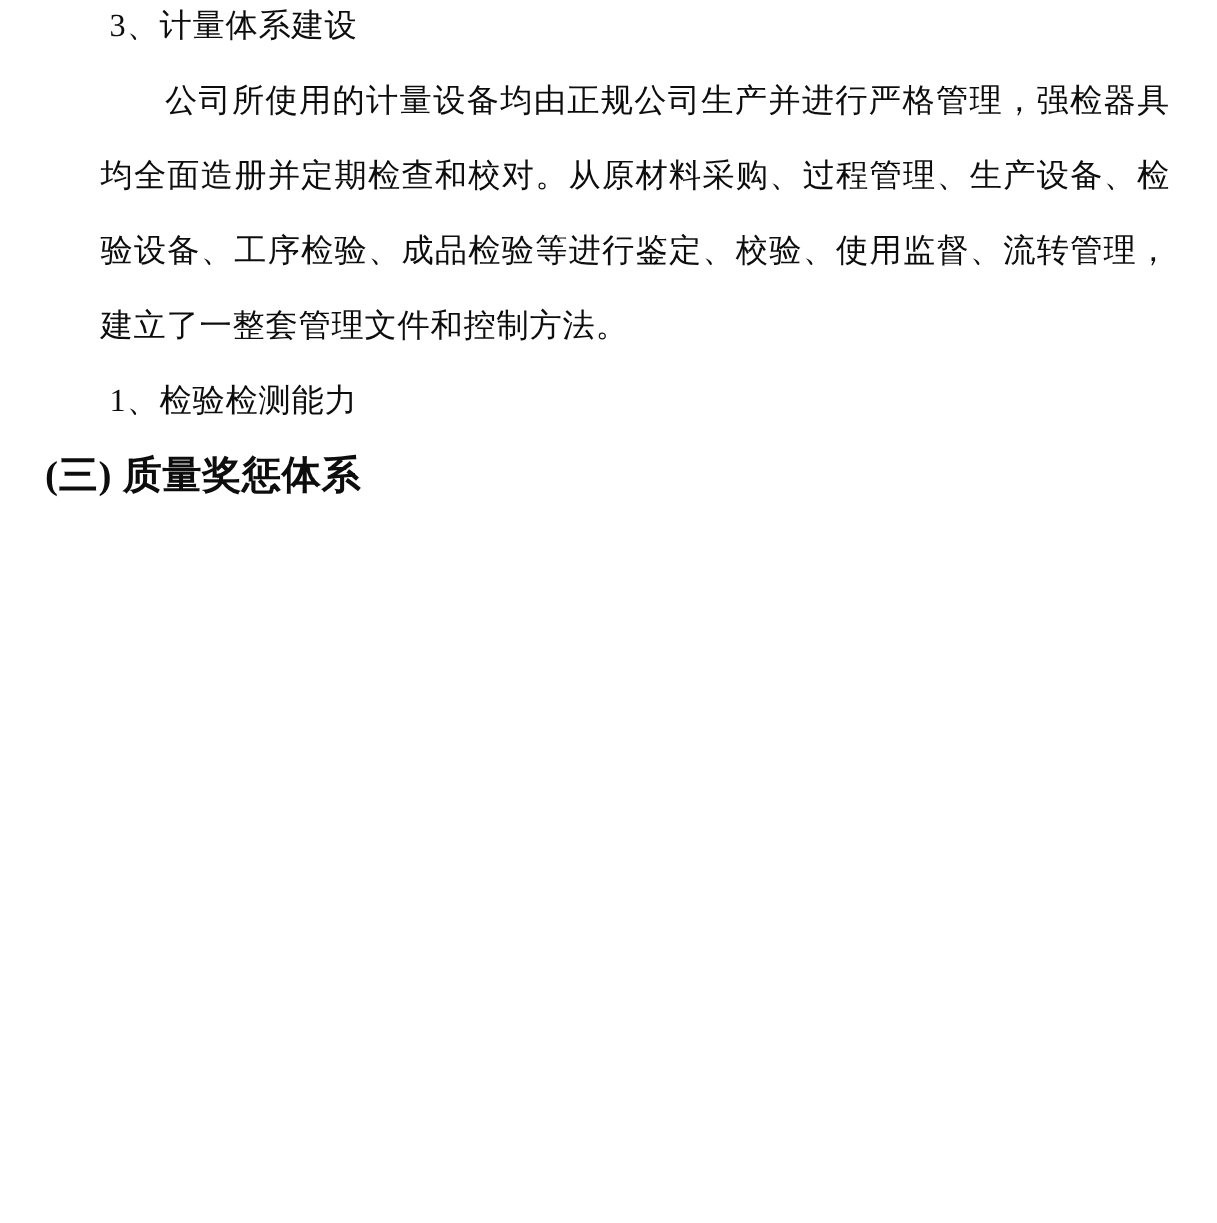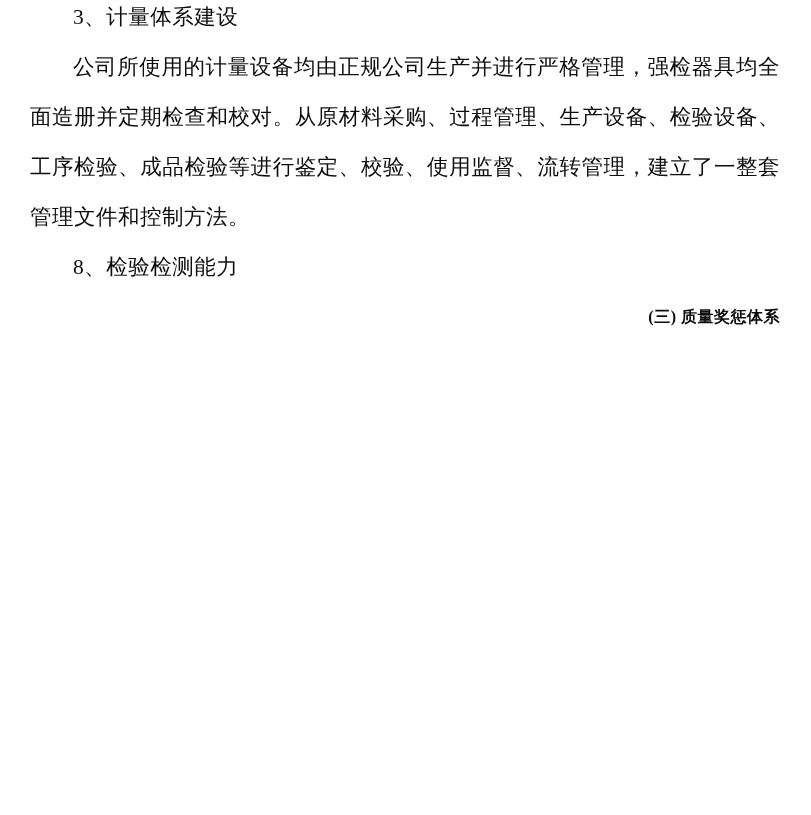--- a/index.html
+++ b/index.html
@@ -24,34 +24,35 @@
   }
   .heading-num {
     text-indent: 2em;
     font-weight: normal;
     text-align: left;
     letter-spacing: 0.5px;
   }
   .heading-bold {
     text-indent: 0;
     font-weight: bold;
-    font-size: 16px;
-    text-align: right;
+    font-size: 26px;
+    text-align: left;
     letter-spacing: 0.5px;
   }
   .para {
     text-align: justify;
     text-indent: 2em;
     letter-spacing: 0.5px;
     word-break: break-all;
+    margin-left: 37px;
   }
 </style>
 </head>
 <body>
 
 <div class="page">
   <div class="doc-body">
     <div class="heading-num">3、计量体系建设</div>
     <p class="para">公司所使用的计量设备均由正规公司生产并进行严格管理，强检器具均全面造册并定期检查和校对。从原材料采购、过程管理、生产设备、检验设备、工序检验、成品检验等进行鉴定、校验、使用监督、流转管理，建立了一整套管理文件和控制方法。</p>
-    <div class="heading-num">8、检验检测能力</div>
+    <div class="heading-num">1、检验检测能力</div>
     <div class="heading-bold">(三) 质量奖惩体系</div>
   </div>
 </div>
 
 </body></html>

